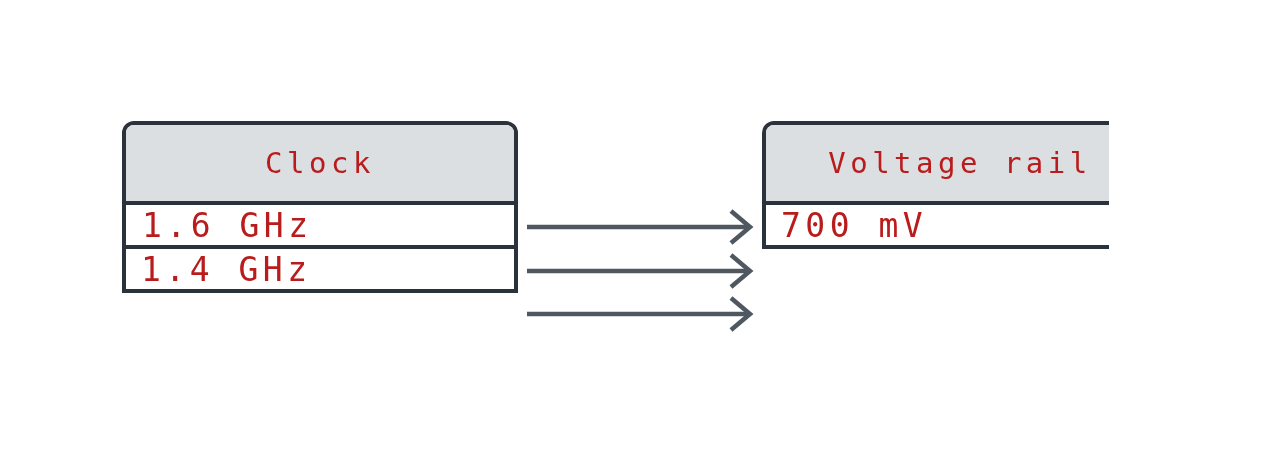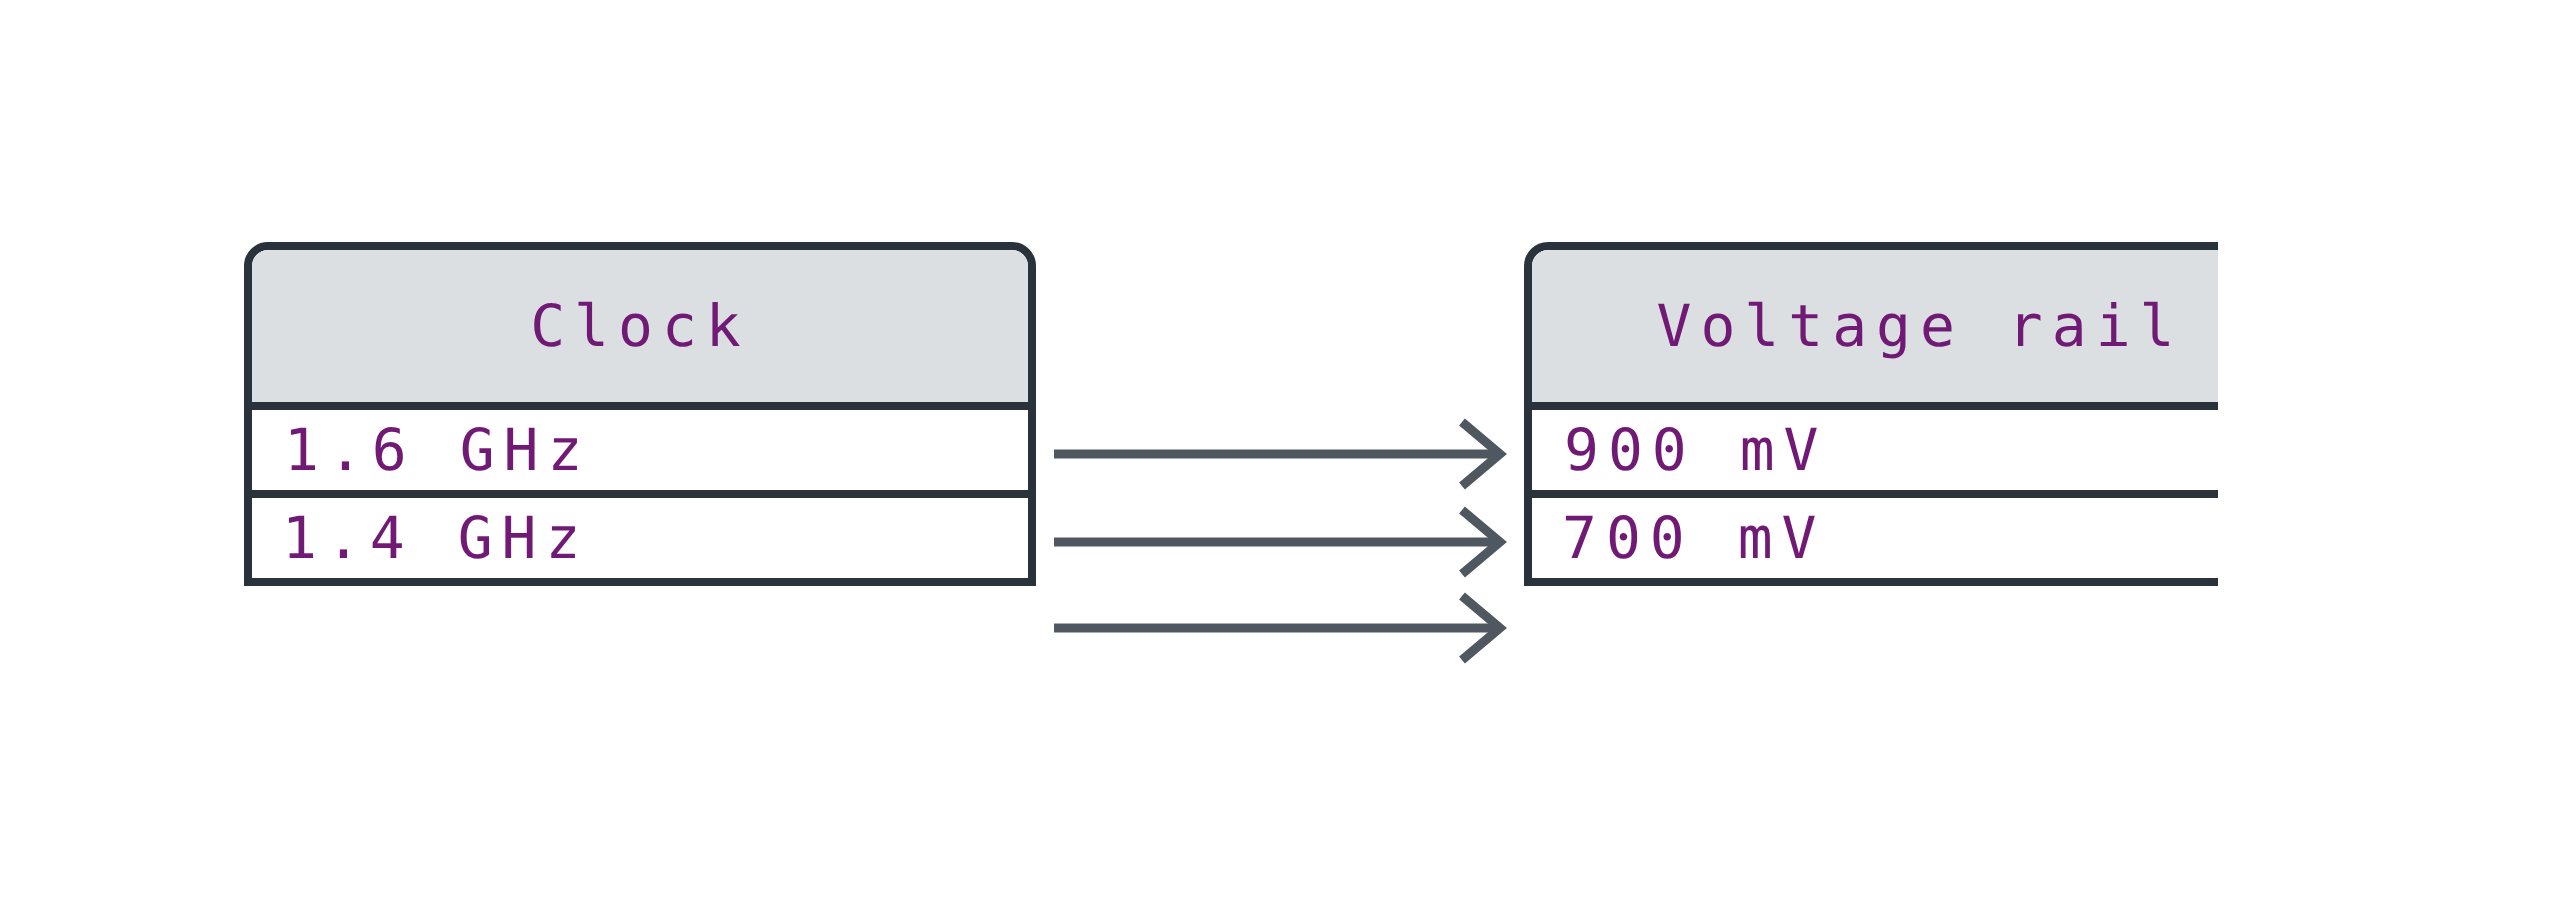--- a/index.html
+++ b/index.html
@@ -7,21 +7,21 @@
     padding: 0;
     background: #ffffff;
   }
   #canvas {
     position: relative;
     width: 1109px;
     height: 460px;
     background: #ffffff;
     overflow: hidden;
     font-family: "DejaVu Sans Mono", monospace;
-    color: #701a75;
+    color: #b91c1c;
   }
   .map-table {
     position: absolute;
     top: 121px;
     width: 396px;
     box-sizing: border-box;
     border: 4px solid #2a323c;
     border-radius: 12px 12px 0 0;
     background: #ffffff;
     overflow: hidden;
@@ -39,21 +39,21 @@
     letter-spacing: 4.5px;
     font-weight: 500;
   }
   .map-table-row {
     height: 40px;
     background: #ffffff;
     border-bottom: 4px solid #2a323c;
     display: flex;
     align-items: center;
     padding-left: 16px;
-    font-size: 29px;
+    font-size: 33px;
     letter-spacing: 4.5px;
   }
   .map-table-row:last-child { border-bottom: none; padding-left: 15px; }
   #arrow-layer {
     position: absolute;
     left: 0;
     top: 0;
     width: 1280px;
     height: 460px;
     pointer-events: none;
@@ -72,21 +72,20 @@
 <div id="canvas">
 
   <div class="map-table" id="clock-table">
     <div class="map-table-header">Clock</div>
     <div class="map-table-row">1.6 GHz</div>
     <div class="map-table-row">1.4 GHz</div>
   </div>
 
   <div class="map-table" id="voltage-table">
     <div class="map-table-header">Voltage rail</div>
-    <div class="map-table-row">900 mV</div>
     <div class="map-table-row">700 mV</div>
   </div>
 
   <svg id="arrow-layer" viewBox="0 0 1280 460" xmlns="http://www.w3.org/2000/svg">
     <g class="arrow">
       <line x1="527" y1="227" x2="748" y2="227"></line>
       <polyline points="731,211 750,227 731,243"></polyline>
     </g>
     <g class="arrow">
       <line x1="527" y1="271" x2="748" y2="271"></line>

